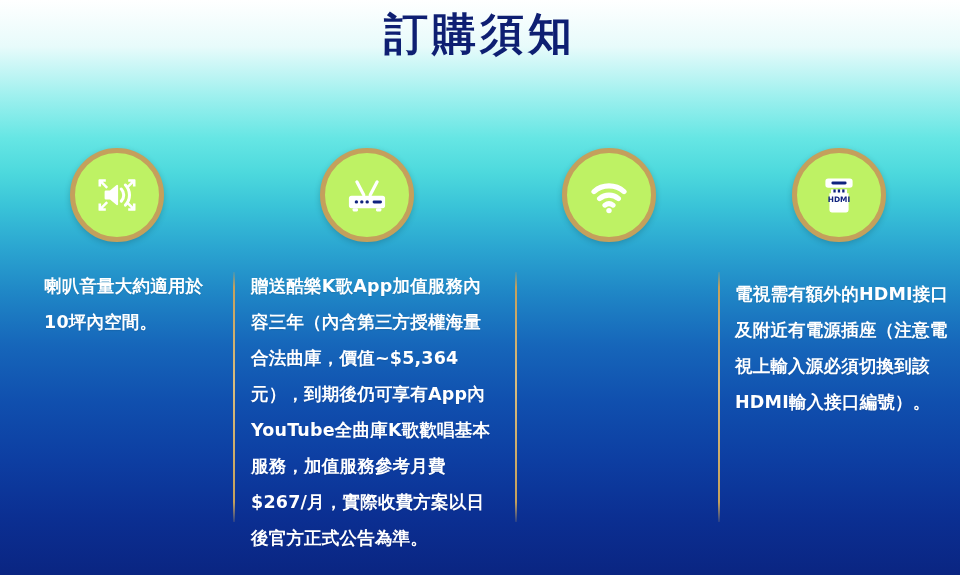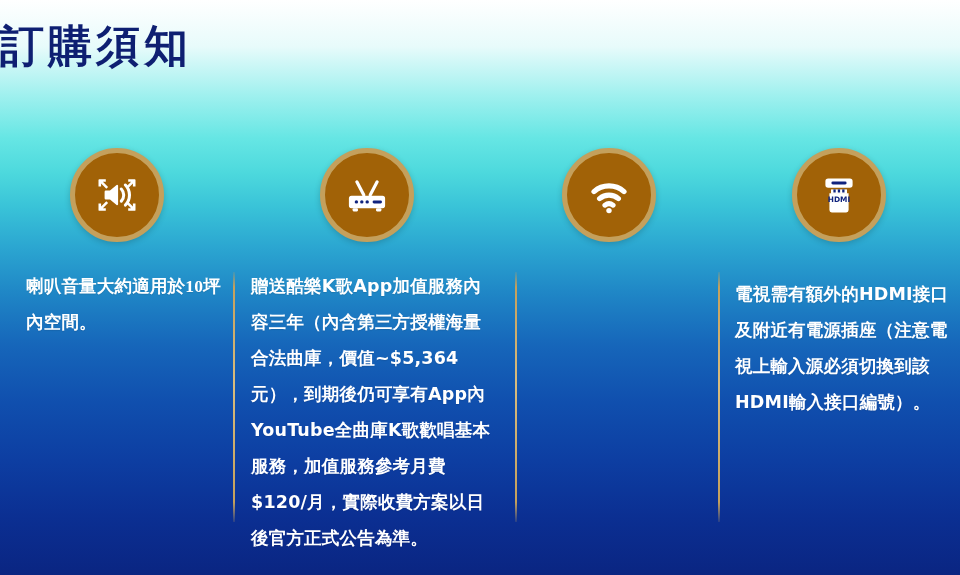--- a/index.html
+++ b/index.html
@@ -27,21 +27,22 @@
       #0d3ea2    80%,
       #0b2f92    90%,
       #0a2582   100%
     );
     position: relative;
   }
 
   
   .title-wrap {
     width: 100%;
-    padding-top: 20px;
+    text-align: center;
+    padding-top: 8px;
   }
   .page-title {
     font-size: 44px;
     font-weight: bold;
     color: #0e1f72;
     letter-spacing: 4px;
     line-height: 1.2;
   }
 
   
@@ -65,21 +66,21 @@
   .col-1 { width: 233px; }
   .col-2 { width: 267px; }
   .col-3 { width: 217px; }
   .col-4 { width: 243px; }
 
   
   .badge {
     width: 94px;
     height: 94px;
     border-radius: 50%;
-    background: #a16207;
+    background: #bef264;
     border: 5px solid #c4a05c;
     display: flex;
     align-items: center;
     justify-content: center;
     margin-top: 8px;
     box-shadow: 0 2px 6px rgba(0,0,0,0.18);
     flex: none;
   }
   .badge svg { display: block; }
 
@@ -89,21 +90,21 @@
     color: #ffffff;
     font-size: 17.5px;
     font-weight: bold;
     line-height: 36px;
     text-align: left;
     letter-spacing: 0.2px;
     width: 100%;
     padding: 0 14px;
     text-shadow: 0 1px 1px rgba(0,0,0,0.10);
   }
-  .col-1 .col-text { padding-left: 26px; padding-right: 10px; font-family: Liberation Serif, serif; }
+  .col-1 .col-text { padding-left: 44px; padding-right: 10px; }
   .col-2 .col-text { padding-left: 18px; padding-right: 8px; }
   .col-3 .col-text { padding-left: 18px; padding-right: 8px; }
   .col-4 .col-text { padding-left: 18px; padding-right: 8px; margin-top: 34px; }
 
   
   .divider {
     position: absolute;
     top: 272px;
     width: 2px;
     height: 250px;
@@ -162,21 +163,21 @@
           <rect x="13.6" y="41.2" width="5.4" height="3.2" rx="1.1"></rect>
           <rect x="37" y="41.2" width="5.4" height="3.2" rx="1.1"></rect>
 
           <circle cx="17.4" cy="34.9" r="1.7" fill="#10237e"></circle>
           <circle cx="22.8" cy="34.9" r="1.7" fill="#10237e"></circle>
           <circle cx="28.2" cy="34.9" r="1.7" fill="#10237e"></circle>
           <rect x="33.6" y="33.5" width="9.4" height="2.9" rx="1.4" fill="#10237e"></rect>
         </svg>
       </span>
     </div>
-    <div class="col-text">贈送酷樂K歌App加值服務內容三年（內含第三方授權海量合法曲庫，價值~$5,364元），到期後仍可享有App內YouTube全曲庫K歌歡唱基本服務，加值服務參考月費$120/月，實際收費方案以日後官方正式公告為準。</div>
+    <div class="col-text">贈送酷樂K歌App加值服務內容三年（內含第三方授權海量合法曲庫，價值~$5,364元），到期後仍可享有App內YouTube全曲庫K歌歡唱基本服務，加值服務參考月費$267/月，實際收費方案以日後官方正式公告為準。</div>
   </div>
 
   <div class="col col-3">
     <div class="badge">
       <span>
         <svg width="56" height="56" viewBox="0 0 56 56" fill="none" stroke="#ffffff" stroke-linecap="round">
           <path d="M13 24.6a22.5 22.5 0 0 1 30 0" stroke-width="5.2"></path>
           <path d="M18.6 31.6a14.4 14.4 0 0 1 18.8 0" stroke-width="5.2"></path>
           <path d="M23.9 38.2a6.8 6.8 0 0 1 8.2 0" stroke-width="5"></path>
           <circle cx="28" cy="43.6" r="2.7" fill="#ffffff" stroke="none"></circle>

